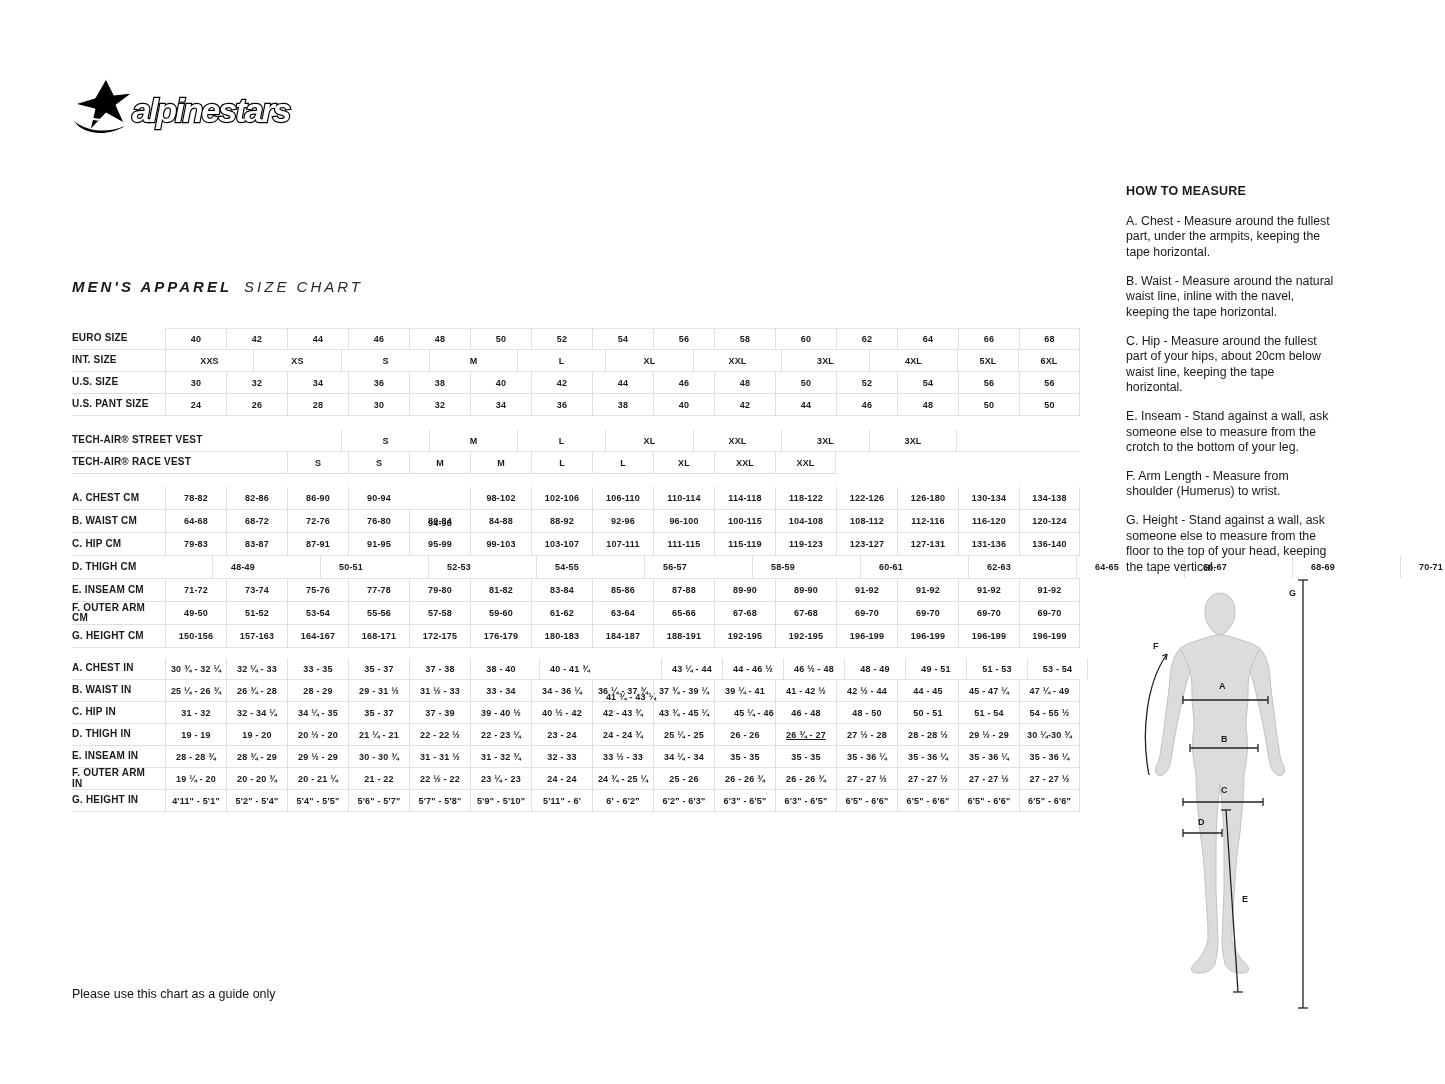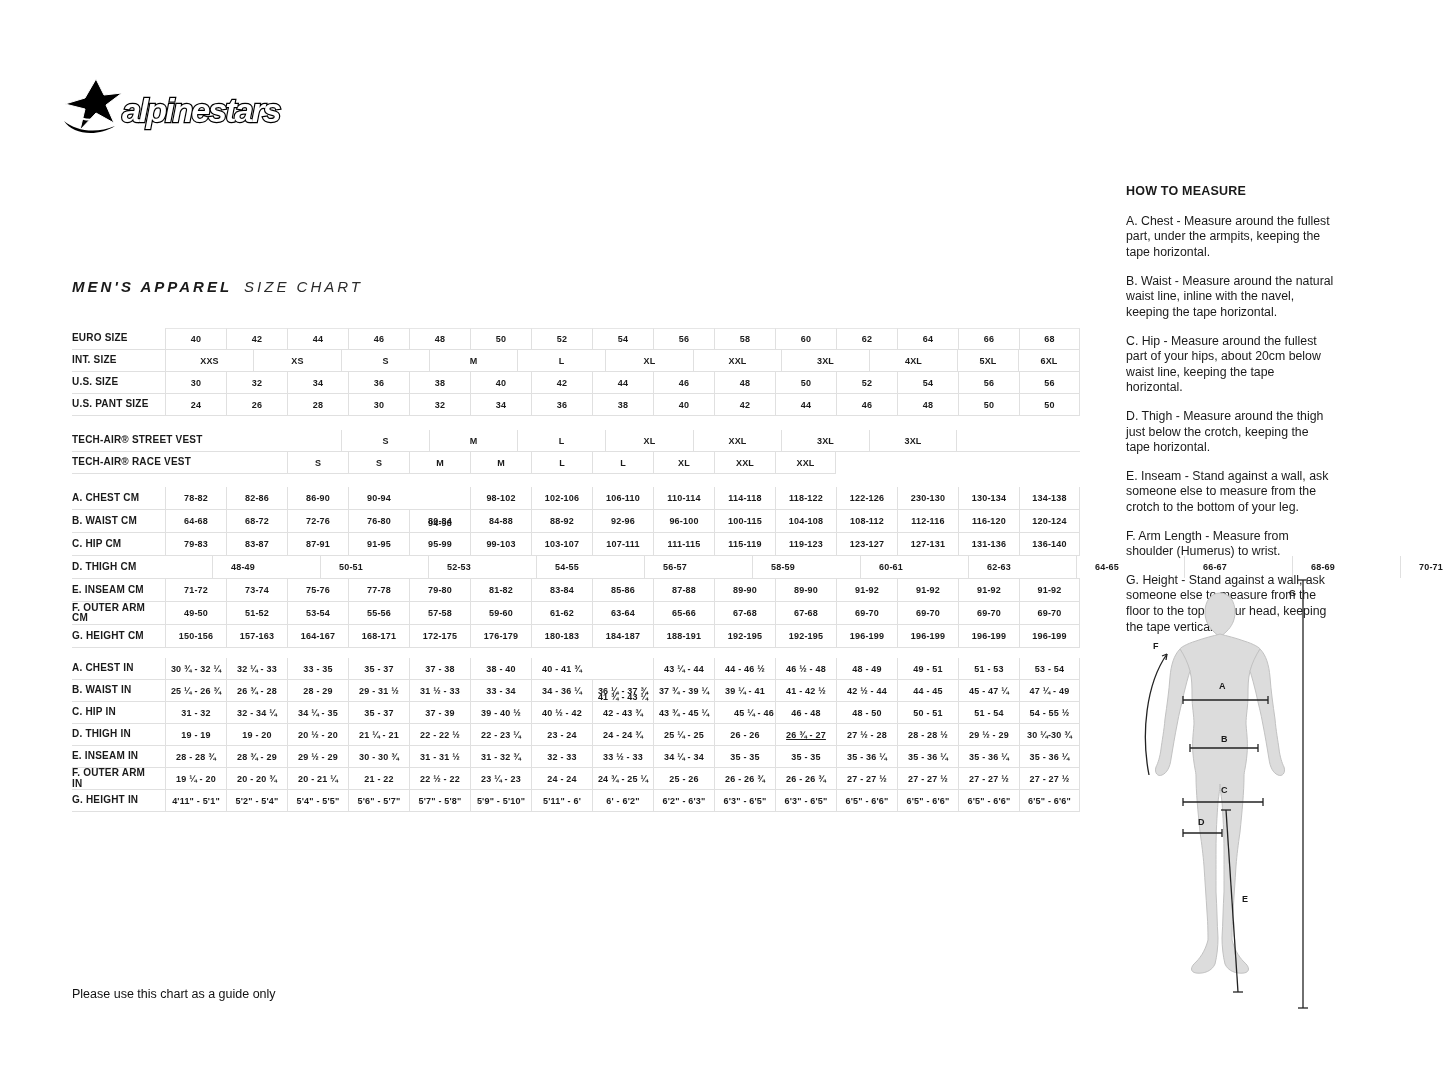--- a/index.html
+++ b/index.html
@@ -1,20 +1,20 @@
 <!DOCTYPE html>
 <html><head>
 <meta charset="utf-8">
 <style>
   html,body{margin:0;padding:0;background:#fff;}
   .page{position:relative;width:1445px;height:1084px;background:#ffffff;overflow:hidden;
         font-family:"Liberation Sans",sans-serif;color:#1a1a1a;}
 
   
-  .logo{position:absolute;left:60px;top:78px;}
+  .logo{position:absolute;left:70px;top:78px;}
 
   
   .title{position:absolute;left:72px;top:278px;font-style:italic;font-size:15px;
          letter-spacing:3px;white-space:nowrap;}
   .title .t-bold{font-weight:800;margin-right:12px;}
   .title .t-light{font-weight:400;color:#2a2a2a;}
 
   
   .size-table{position:absolute;left:72px;top:328px;width:1008px;}
   .tsection{width:1008px;}
@@ -168,21 +168,21 @@
           <div class="cell" style="width: 61px;">86-90</div>
           <div class="cell" style="width: 61px;">90-94</div>
           <div class="cell" style="width: 61px; margin-top: 36px;">94-98</div>
           <div class="cell" style="width: 61px;">98-102</div>
           <div class="cell" style="width: 61px;">102-106</div>
           <div class="cell" style="width: 61px;">106-110</div>
           <div class="cell" style="width: 61px;">110-114</div>
           <div class="cell" style="width: 61px;">114-118</div>
           <div class="cell" style="width: 61px;">118-122</div>
           <div class="cell" style="width: 61px;">122-126</div>
-          <div class="cell" style="width: 61px;">230-130</div>
+          <div class="cell" style="width: 61px;">126-180</div>
           <div class="cell" style="width: 61px;">130-134</div>
           <div class="cell last" style="width: 61px;">134-138</div>
         </div>
         <div class="trow" style="height: 23px;">
           <div class="lbl">B. WAIST CM</div>
           <div class="cell" style="width: 61px;">64-68</div>
           <div class="cell" style="width: 61px;">68-72</div>
           <div class="cell" style="width: 61px;">72-76</div>
           <div class="cell" style="width: 61px;">76-80</div>
           <div class="cell" style="width: 61px;">80-84</div>
@@ -290,21 +290,21 @@
       </div>
       <div class="tsection" style="margin-top: 10px;">
         <div class="trow" style="height: 22px;">
           <div class="lbl">A. CHEST IN</div>
           <div class="cell" style="width: 61px;">30 ¾ - 32 ¼</div>
           <div class="cell" style="width: 61px;">32 ¼ - 33</div>
           <div class="cell" style="width: 61px;">33 - 35</div>
           <div class="cell" style="width: 61px;">35 - 37</div>
           <div class="cell" style="width: 61px;">37 - 38</div>
           <div class="cell" style="width: 61px;">38 - 40</div>
-          <div class="cell" style="width: 61px;">40 - 41 ¾</div>
+          <div class="cell" style="width: 61px; margin-left: 8px;">40 - 41 ¾</div>
           <div class="cell" style="width: 61px; margin-top: 39px;">41 ¾ - 43 ¼</div>
           <div class="cell" style="width: 61px;">43 ¼ - 44</div>
           <div class="cell" style="width: 61px;">44 - 46 ½</div>
           <div class="cell" style="width: 61px;">46 ½ - 48</div>
           <div class="cell" style="width: 61px;">48 - 49</div>
           <div class="cell" style="width: 61px;">49 - 51</div>
           <div class="cell" style="width: 61px;">51 - 53</div>
           <div class="cell last" style="width: 61px;">53 - 54</div>
         </div>
         <div class="trow" style="height: 22px;">
@@ -417,21 +417,20 @@
         </div>
       </div>
     </div>
 
   <div class="howto">
     <div class="howto-title">HOW TO MEASURE</div>
     <div>
         <p>A. Chest - Measure around the fullest part, under the armpits, keeping the tape horizontal.</p>
         <p>B. Waist - Measure around the natural waist line, inline with the navel, keeping the tape horizontal.</p>
         <p>C. Hip - Measure around the fullest part of your hips, about 20cm below waist line, keeping the tape horizontal.</p>
-        <p>D. Thigh - Measure around the thigh just below the crotch, keeping the tape horizontal.</p>
         <p>E. Inseam - Stand against a wall, ask someone else to measure from the crotch to the bottom of your leg.</p>
         <p>F. Arm Length - Measure from shoulder (Humerus) to wrist.</p>
         <p>G. Height - Stand against a wall, ask someone else to measure from the floor to the top of your head, keeping the tape vertical.</p>
       </div>
   </div>
 
   <div class="figure">
     <svg width="190" height="450" viewBox="0 0 190 450">
       <g fill="#dcdcdc" stroke="#c2c2c2" stroke-width="1">
         <path d="M82,21 C91,21 97,29 97,40 C97,49 93,55 89,59 C86,62 83,64 82,66

